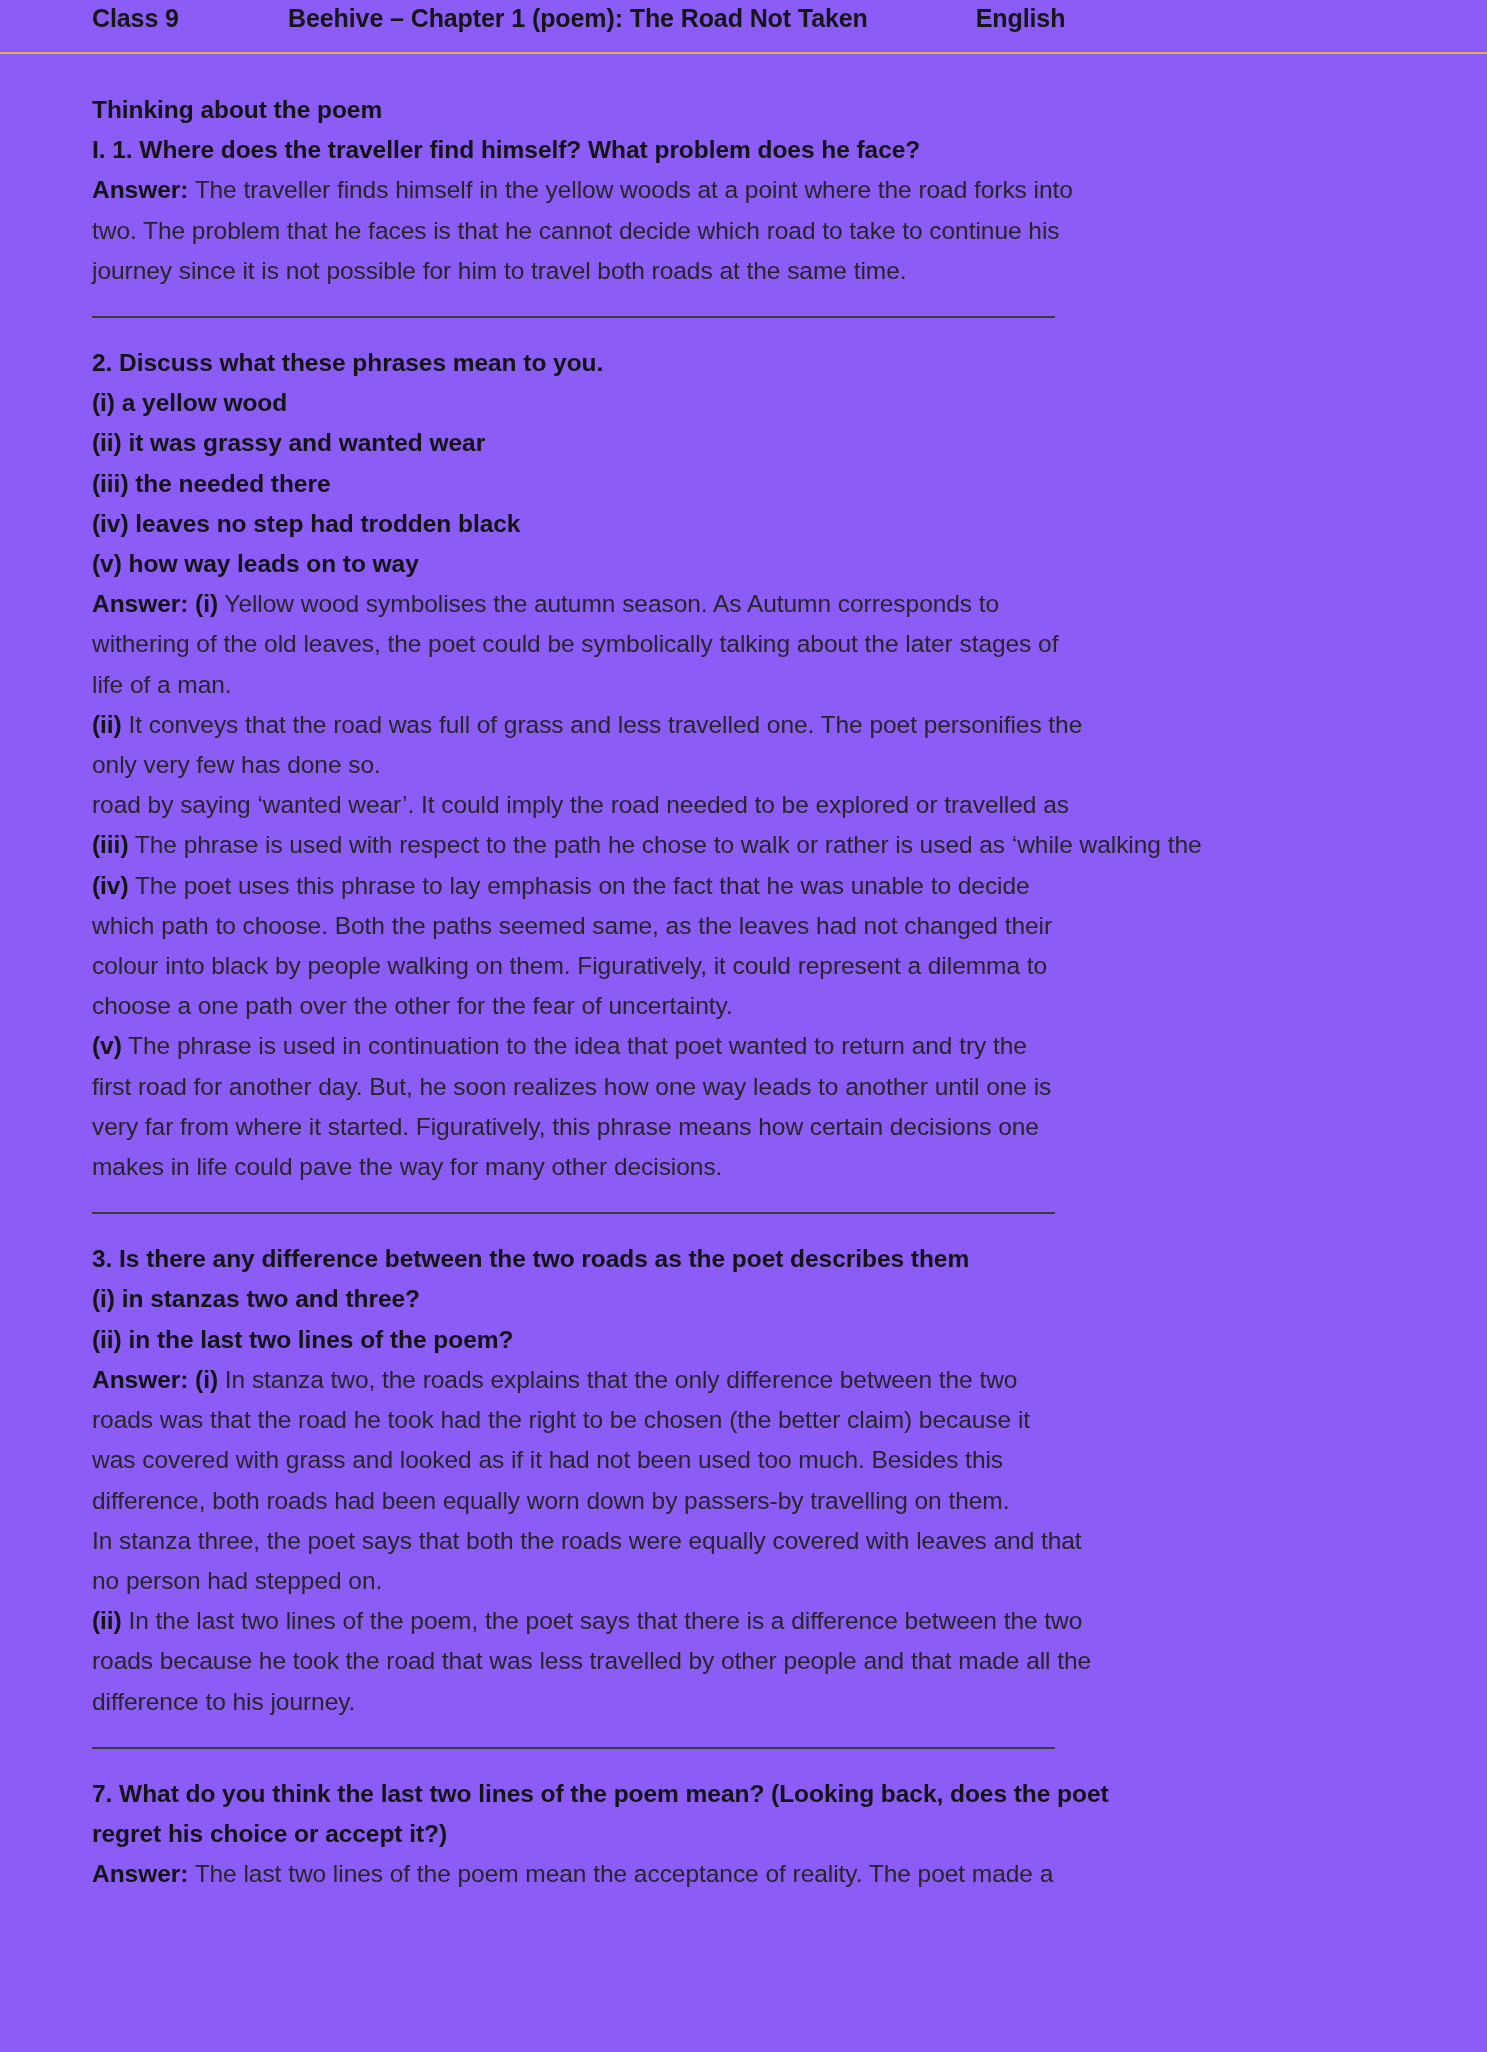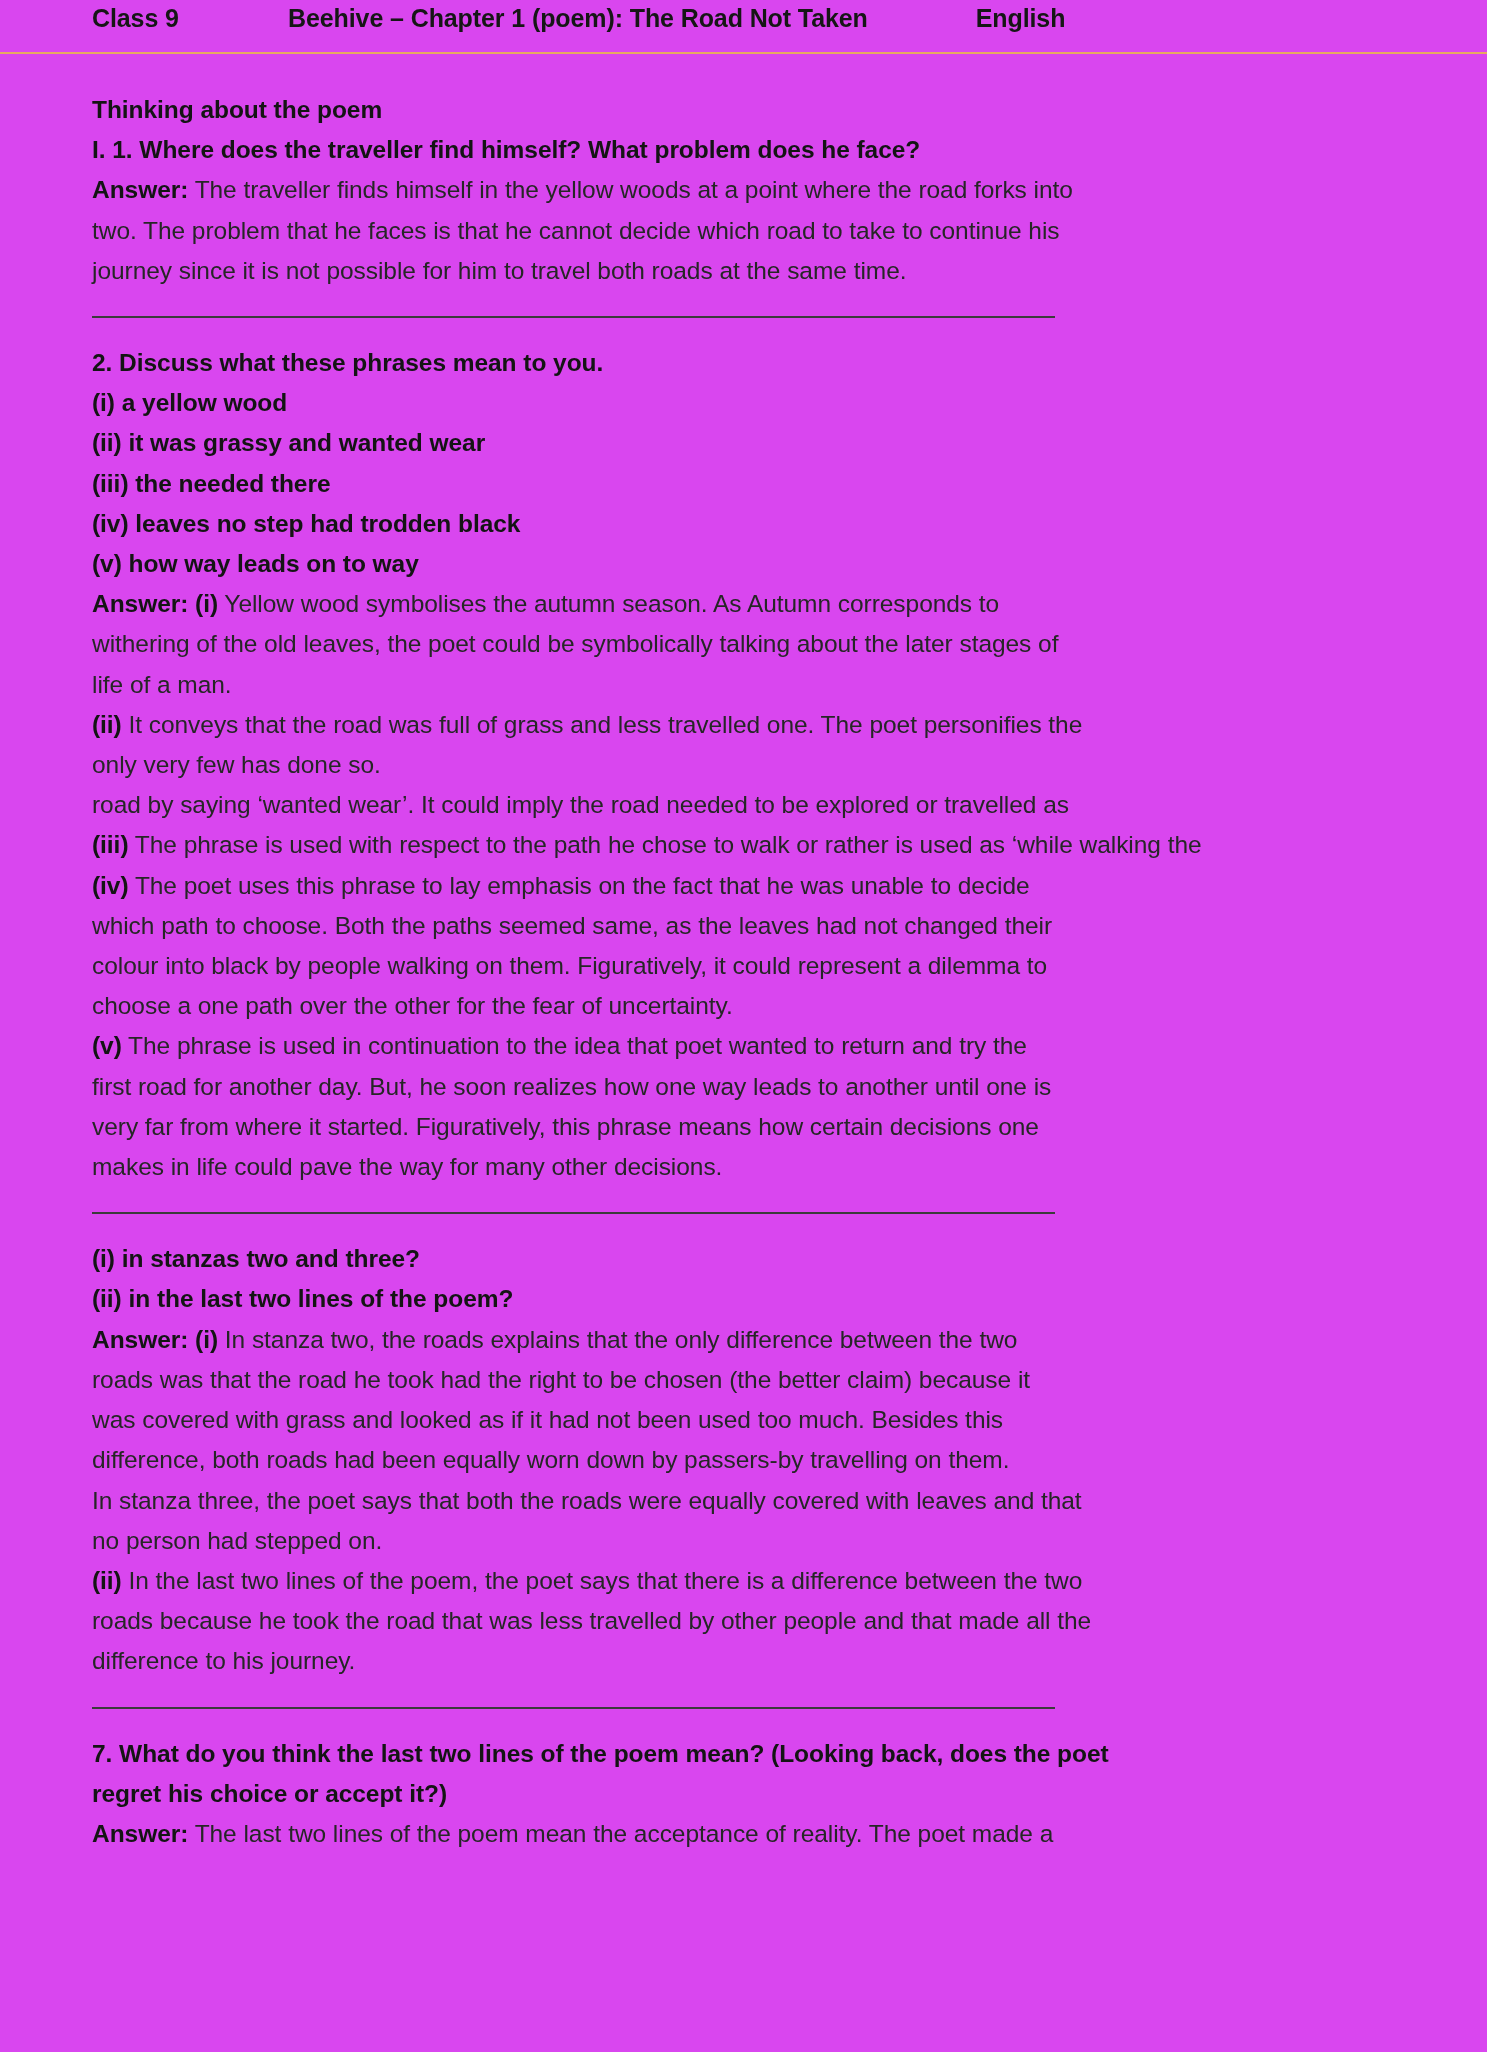--- a/index.html
+++ b/index.html
@@ -15,21 +15,21 @@
     color: #1a1a1a;
     -webkit-font-smoothing: antialiased;
     overflow: hidden;
   }
   .page {
     position: relative;
     width: 1487px;
     min-height: 2052px;
     box-sizing: border-box;
     padding: 0;
-    background: #d946ef;
+    background: #8b5cf6;
   }
 
   
   .header {
     display: flex;
     align-items: baseline;
     padding: 4px 0 0 0;
     margin: 0 0 0 0;
     font-weight: bold;
     font-size: 25px;
@@ -143,20 +143,21 @@
           <div class="line"><span>first road for another day. But, he soon realizes how one way leads to another until one is</span></div>
           <div class="line"><span>very far from where it started. Figuratively, this phrase means how certain decisions one</span></div>
           <div class="line"><span>makes in life could pave the way for many other decisions.</span></div>
         </div>
     </div>
 
     <div class="divider" style="border-top-color: rgb(59, 59, 59);"></div>
 
     <div>
       <div id="q3-question">
+          <div class="line b">3. Is there any difference between the two roads as the poet describes them</div>
           <div class="line b">(i) in stanzas two and three?</div>
           <div class="line b">(ii) in the last two lines of the poem?</div>
         </div>
       <div id="q3-answer">
           <div class="line"><span class="lead">Answer: (i)</span><span> In stanza two, the roads explains that the only difference between the two</span></div>
           <div class="line"><span>roads was that the road he took had the right to be chosen (the better claim) because it</span></div>
           <div class="line"><span>was covered with grass and looked as if it had not been used too much. Besides this</span></div>
           <div class="line"><span>difference, both roads had been equally worn down by passers-by travelling on them.</span></div>
           <div class="line"><span>In stanza three, the poet says that both the roads were equally covered with leaves and that</span></div>
           <div class="line"><span>no person had stepped on.</span></div>

